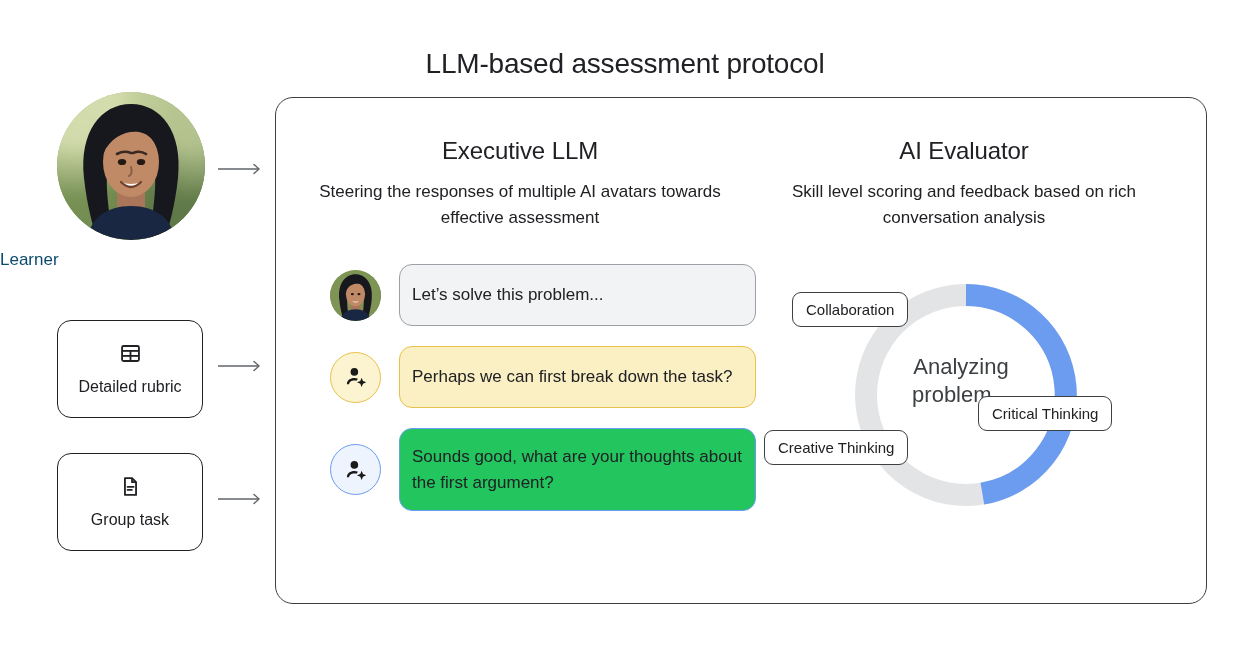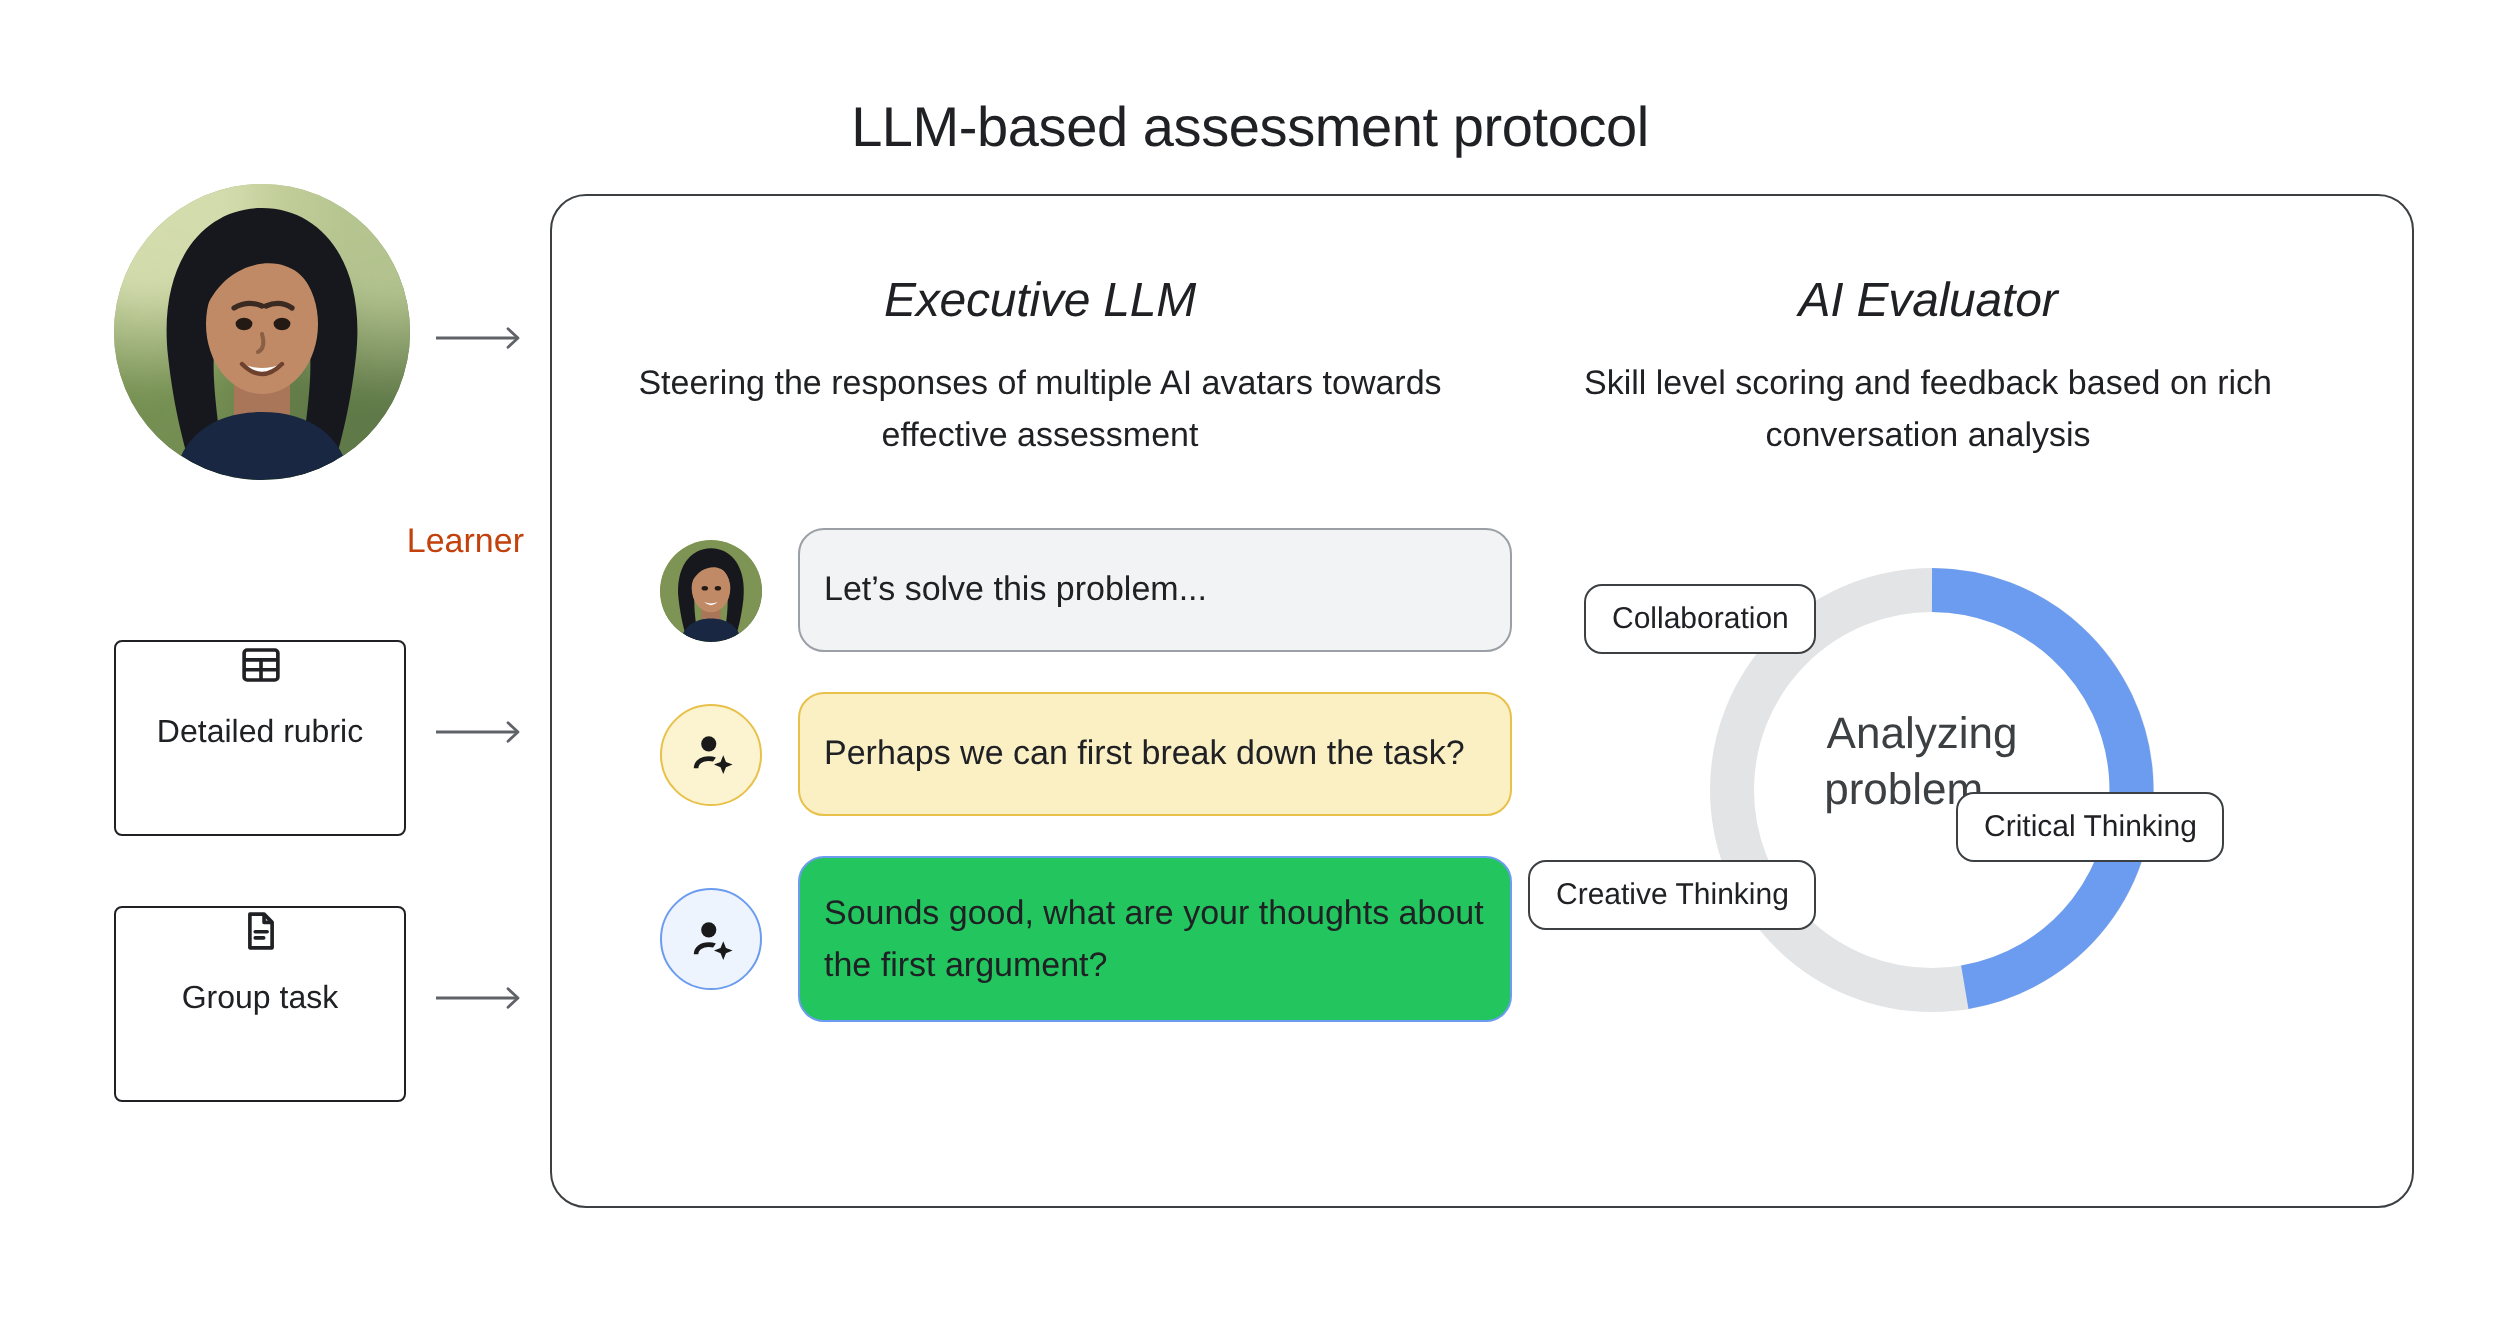--- a/index.html
+++ b/index.html
@@ -37,49 +37,49 @@
     background:
       radial-gradient(circle at 22% 18%, rgba(214,222,176,.95) 0 18%, transparent 42%),
       radial-gradient(circle at 82% 22%, rgba(187,201,150,.9) 0 16%, transparent 40%),
       radial-gradient(circle at 12% 72%, rgba(120,146,86,.85) 0 20%, transparent 45%),
       radial-gradient(circle at 88% 78%, rgba(98,124,74,.9) 0 22%, transparent 48%);
     filter: blur(6px);
   }
   .face { position: absolute; left: 0; top: 0; width: 100%; height: 100%; }
 
   .avatar-caption {
-    margin-top: 21px; text-align: right;
-    font-size: 17px; color: #c2410c;
+    margin-top: 10px; text-align: left;
+    font-size: 17px; color: #0c4a6e;
   }
 
   .rail-card {
     position: absolute; left: 57px; width: 146px; height: 98px;
-    border: 1.4px solid #202124; border-radius: 4px;
+    border: 1.4px solid #202124; border-radius: 14px;
     background: #fff;
-    display: flex; flex-direction: column; align-items: center; 
+    display: flex; flex-direction: column; align-items: center; justify-content: center;
     gap: 9px;
   }
   .rail-card-label { font-size: 16px; color: #202124; }
   .rail-card-1 { top: 228px; }
   .rail-card-2 { top: 361px; }
 
   
   .arrow { position: absolute; width: 46px; height: 14px; }
 
   
   .panel {
     position: absolute; left: 275px; top: 97px;
     width: 932px; height: 507px;
     border: 1.5px solid #3c4043; border-radius: 18px;
     background: #fff;
   }
 
   .col-head { position: absolute; text-align: center; }
   .col-title {
-    font-size: 24px; font-weight: 400; color: #202124; letter-spacing: -0.1px; font-style: italic;
+    font-size: 24px; font-weight: 400; color: #202124; letter-spacing: -0.1px;
   }
   .col-sub {
     margin-top: 14px;
     font-size: 17px; line-height: 1.55; color: #202124;
   }
   .col-head-left  { left: 24px;  top: 39px; width: 440px; }
   .col-head-right { left: 468px; top: 39px; width: 440px; }
 
   
   .chat { position: absolute; left: 54px; top: 166px; width: 426px; }

